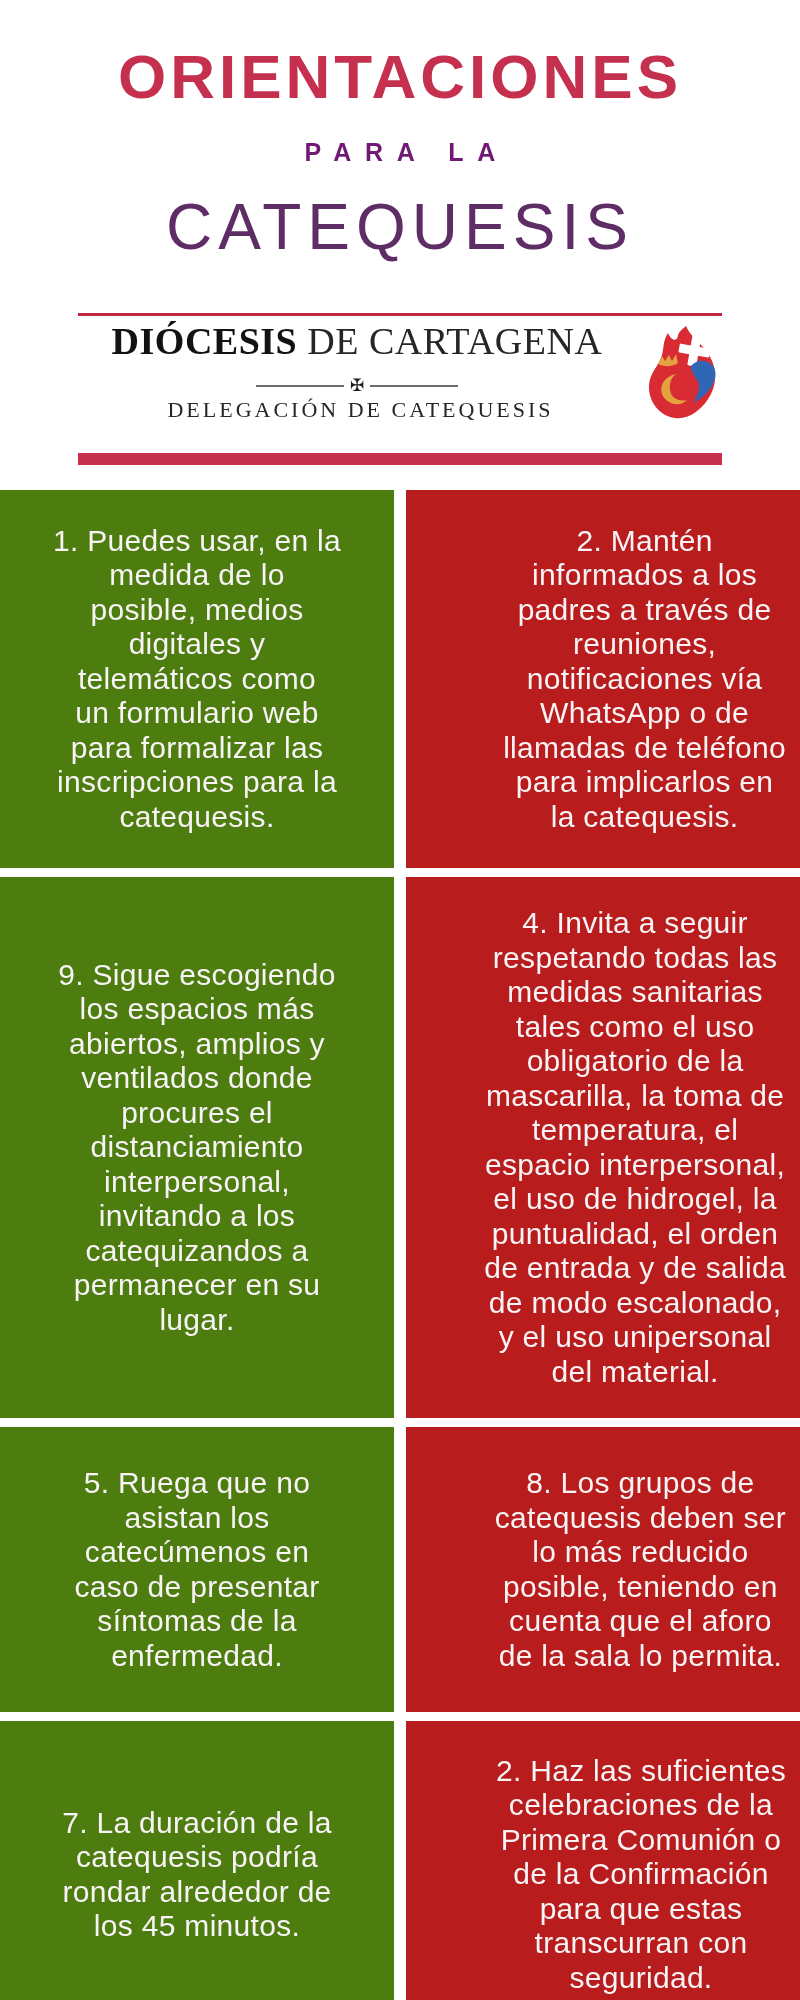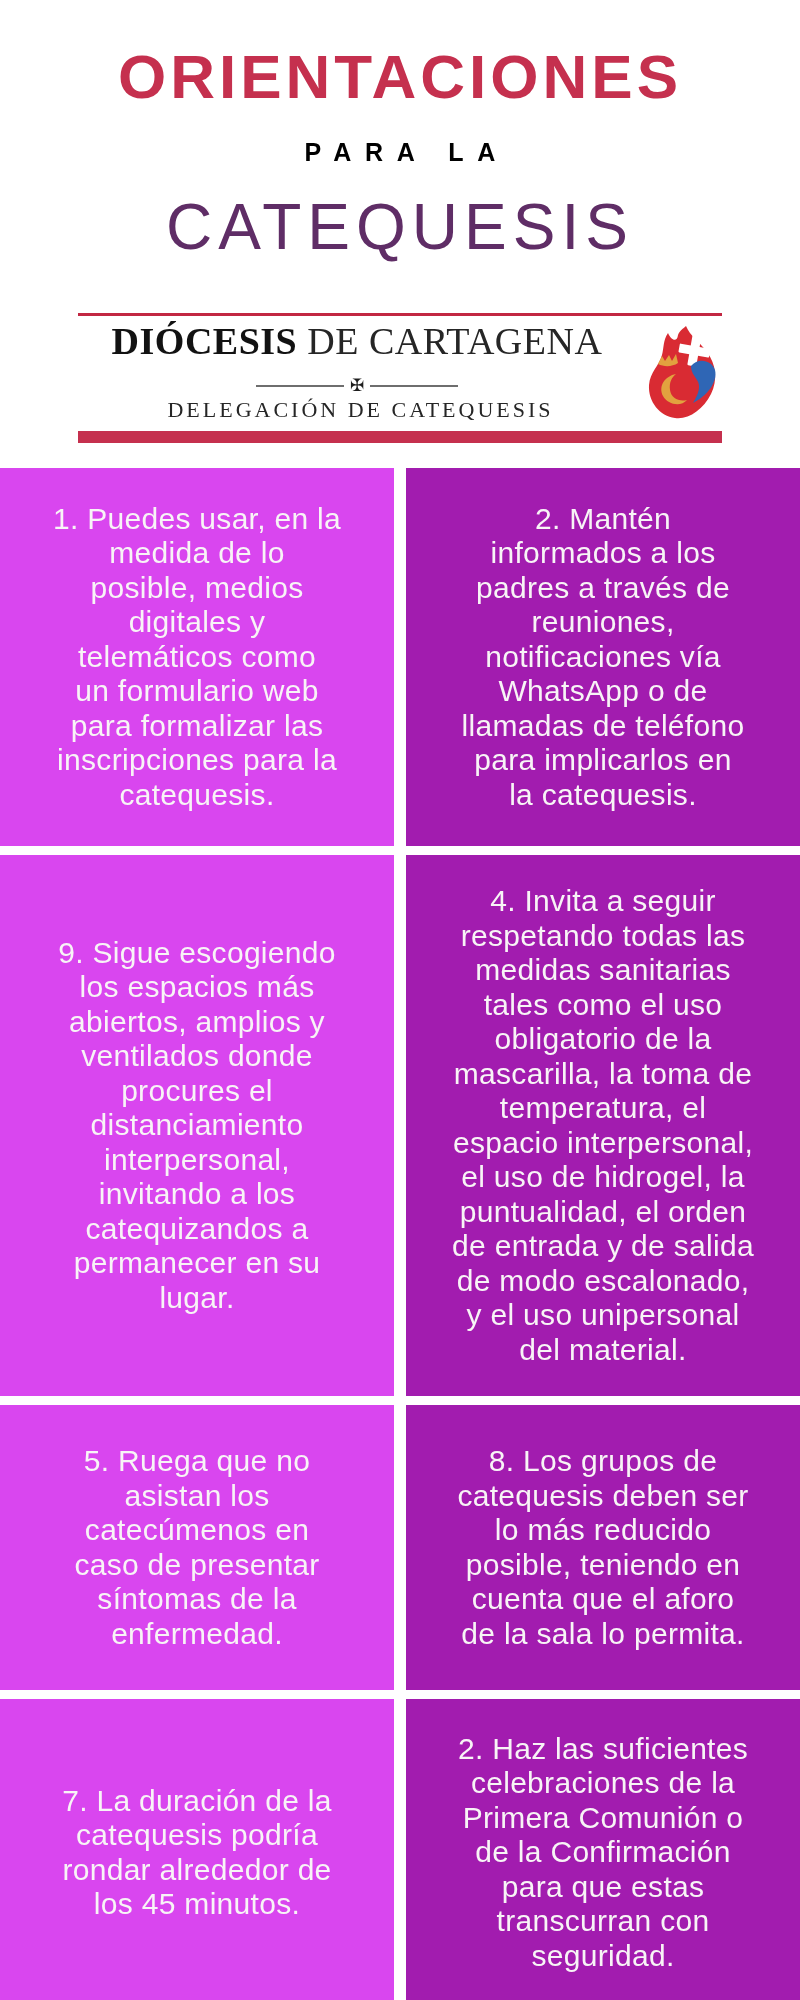--- a/index.html
+++ b/index.html
@@ -9,30 +9,30 @@
   }
   .page { position: relative; width: 800px; height: 2000px; }
 
   
   .header { padding-top: 46px; text-align: center; }
   .title1 {
     font-size: 62px; font-weight: bold; color: #C5304E;
     letter-spacing: 4px; line-height: 1;
   }
   .subtitle {
-    margin-top: 32px; font-size: 25px; font-weight: bold; color: #000000;
+    margin-top: 32px; font-size: 25px; font-weight: bold; color: #701a75;
     letter-spacing: 0.55em; text-indent: 0.55em; line-height: 1;
   }
   .title2 {
     margin-top: 30px; font-size: 64px; font-weight: normal; color: #5F2D66;
     letter-spacing: 6px; line-height: 1;
   }
 
   
-  .masthead { position: relative; width: 644px; height: 130px; margin: 54px auto 0; }
+  .masthead { position: relative; width: 644px; height: 152px; margin: 54px auto 0; }
   .rule-top { position: absolute; top: 0; left: 0; right: 0; height: 3px; background: #C22742; }
   .org {
     position: absolute; top: 8px; left: 0; right: 86px; text-align: center;
     font-family: "Liberation Serif", serif; font-size: 38px; color: #121212;
     letter-spacing: 0.5px; line-height: 1.1; white-space: nowrap;
   }
   .org-bold { font-weight: bold; }
   .org-light { font-weight: normal; color: #262626; }
   .divider {
     position: absolute; top: 64px; left: 0; right: 86px;
@@ -45,22 +45,22 @@
     font-family: "Liberation Serif", serif; font-size: 22px; letter-spacing: 3px;
     color: #262626; white-space: nowrap;
   }
   .rule-bottom { position: absolute; left: 0; right: 0; bottom: 0; height: 12px; background: #C5304E; }
   .logo { position: absolute; right: 0; top: 10px; width: 78px; height: 102px; }
 
   
   .grid { margin-top: 25px; padding: 0; display: flex; flex-direction: column; gap: 9px; }
   .row { display: flex; gap: 12px; }
   .cell { flex: 1; display: flex; align-items: center; justify-content: center; }
-  .cell.crimson { background: #d946ef; justify-content: center; }
-  .cell.purple  { background: #a21caf; }
+  .cell.crimson { background: #4d7c0f; justify-content: center; }
+  .cell.purple  { background: #b91c1c; justify-content: flex-end; }
   .cell p {
     margin: 0; padding: 0 14px; white-space: pre-line; text-align: center;
     color: #F8F4F6; font-size: 30px; line-height: 1.15; font-weight: 500;
     letter-spacing: 0.3px;
   }
   .r1 { height: 378px; } .r2 { height: 541px; } .r3 { height: 285px; border-radius: 7px; } .r4 { height: 307px; }
 </style>
 </head>
 <body>
 

